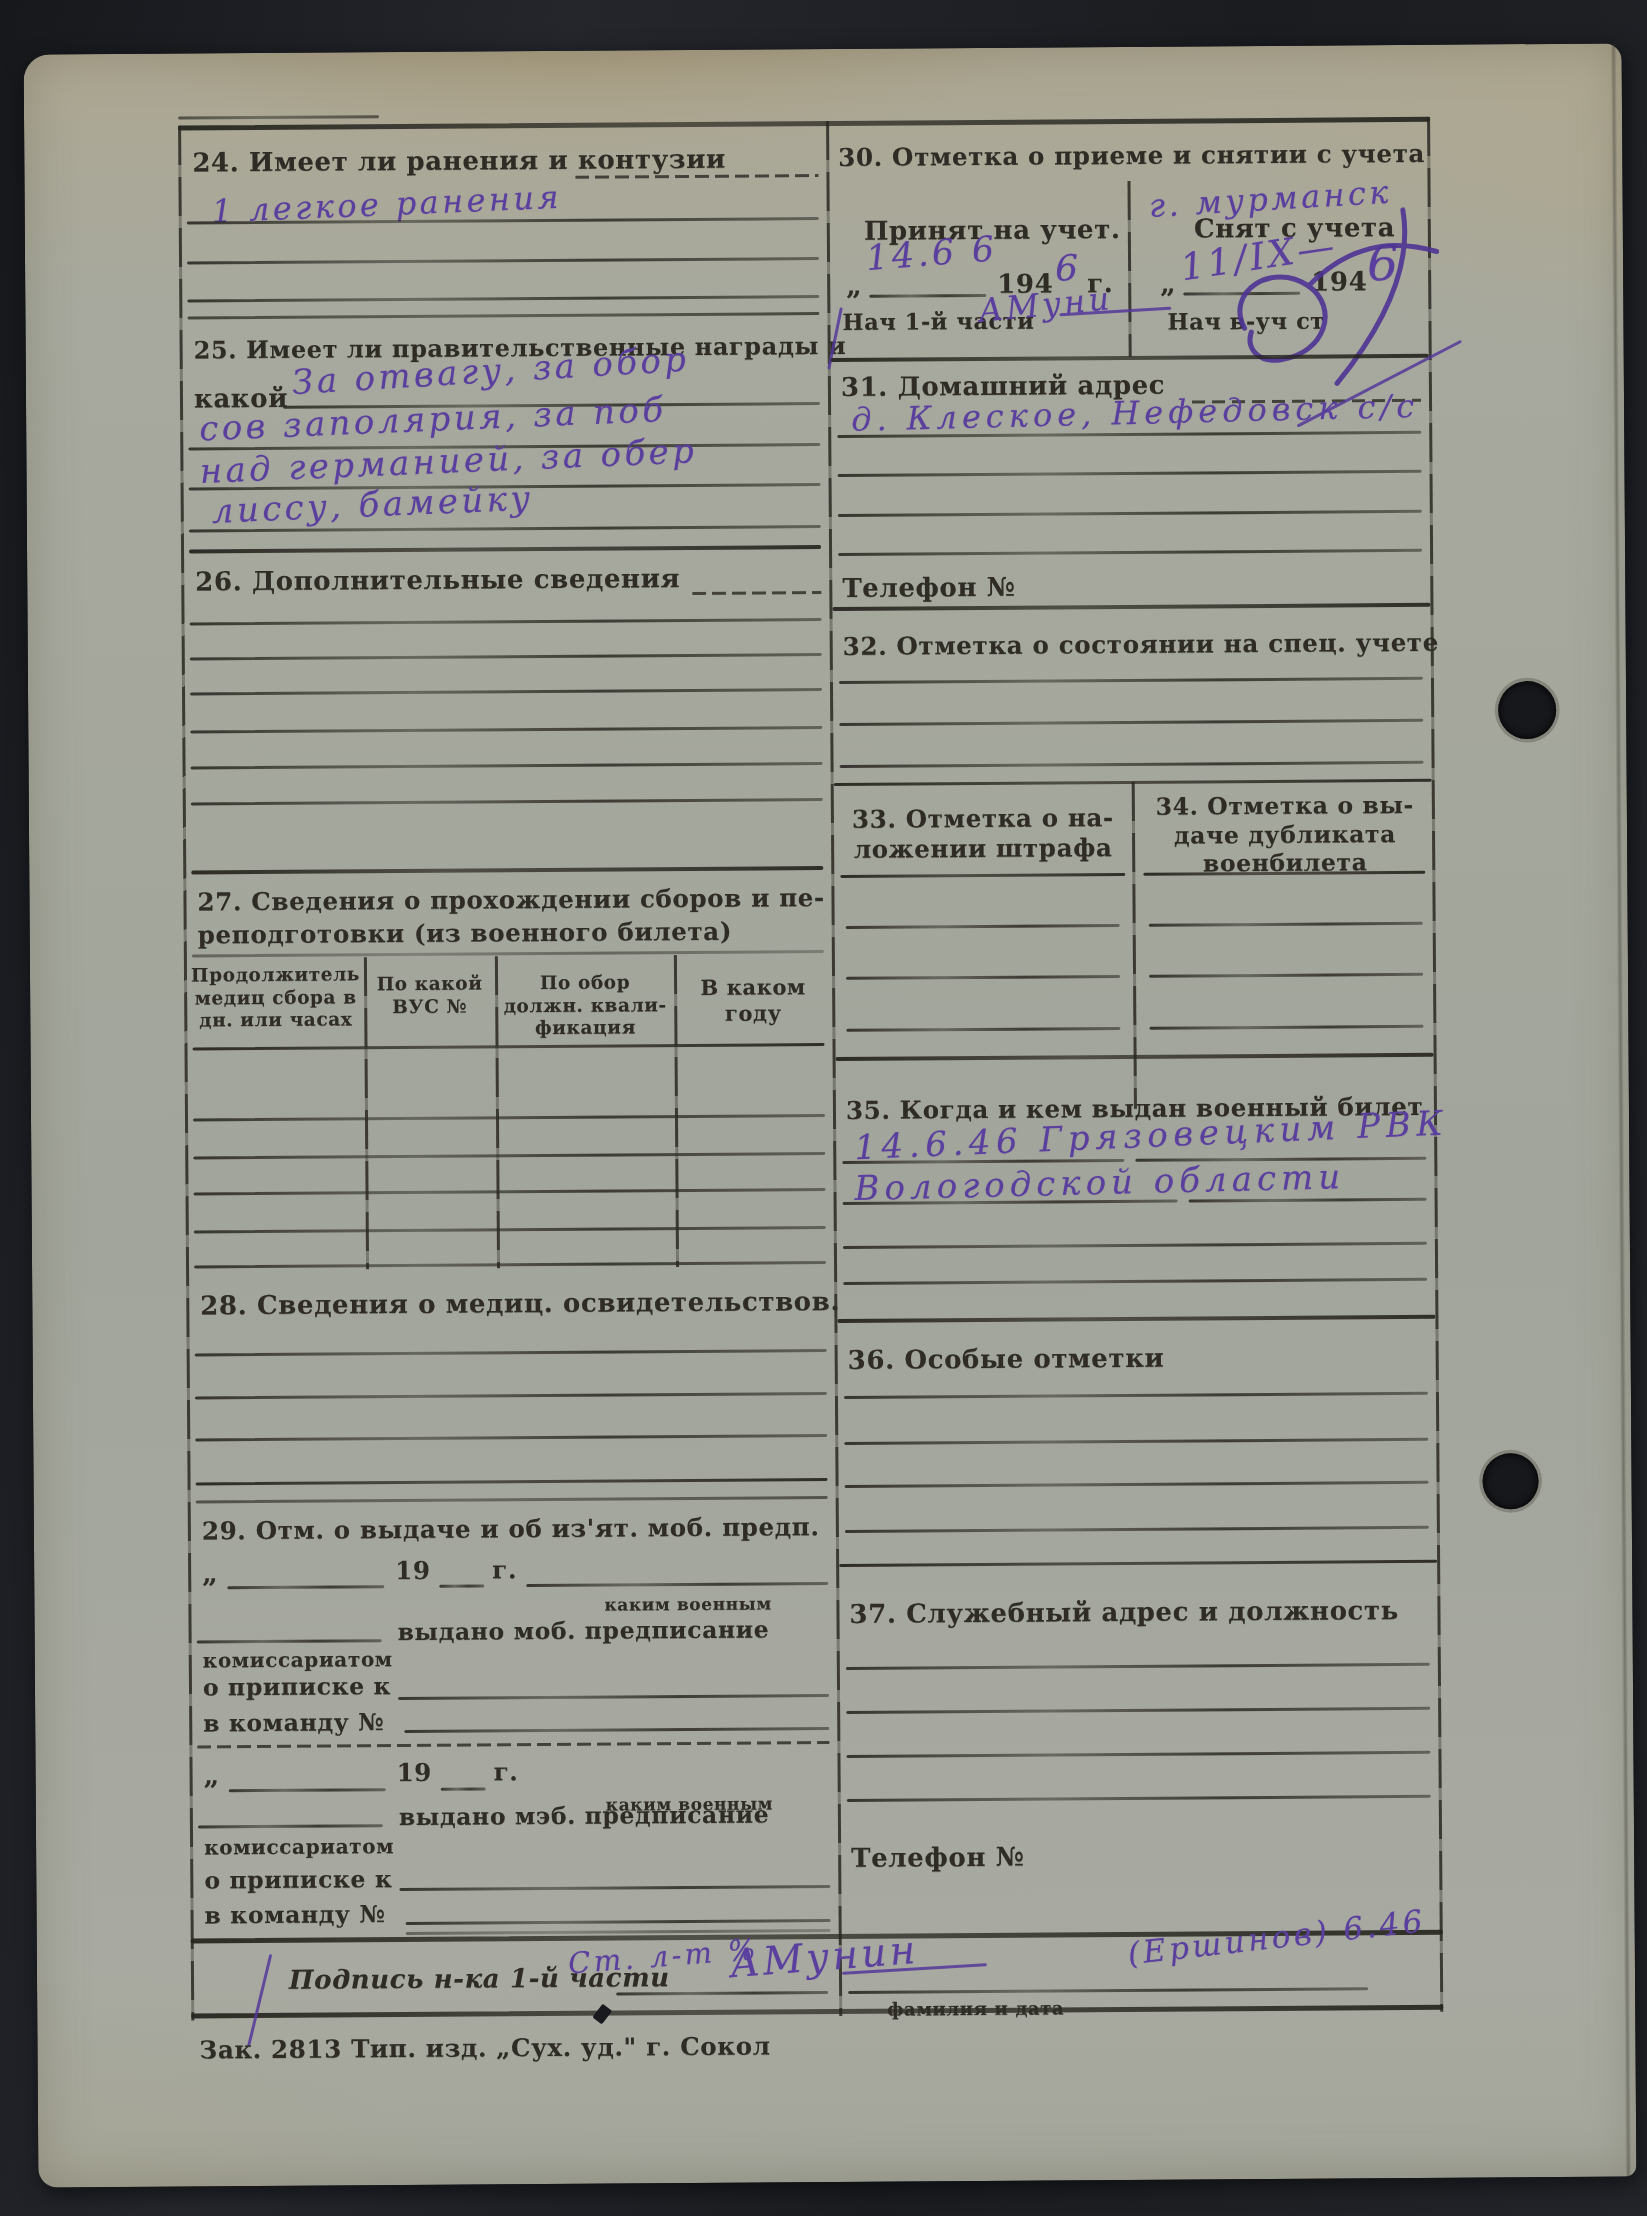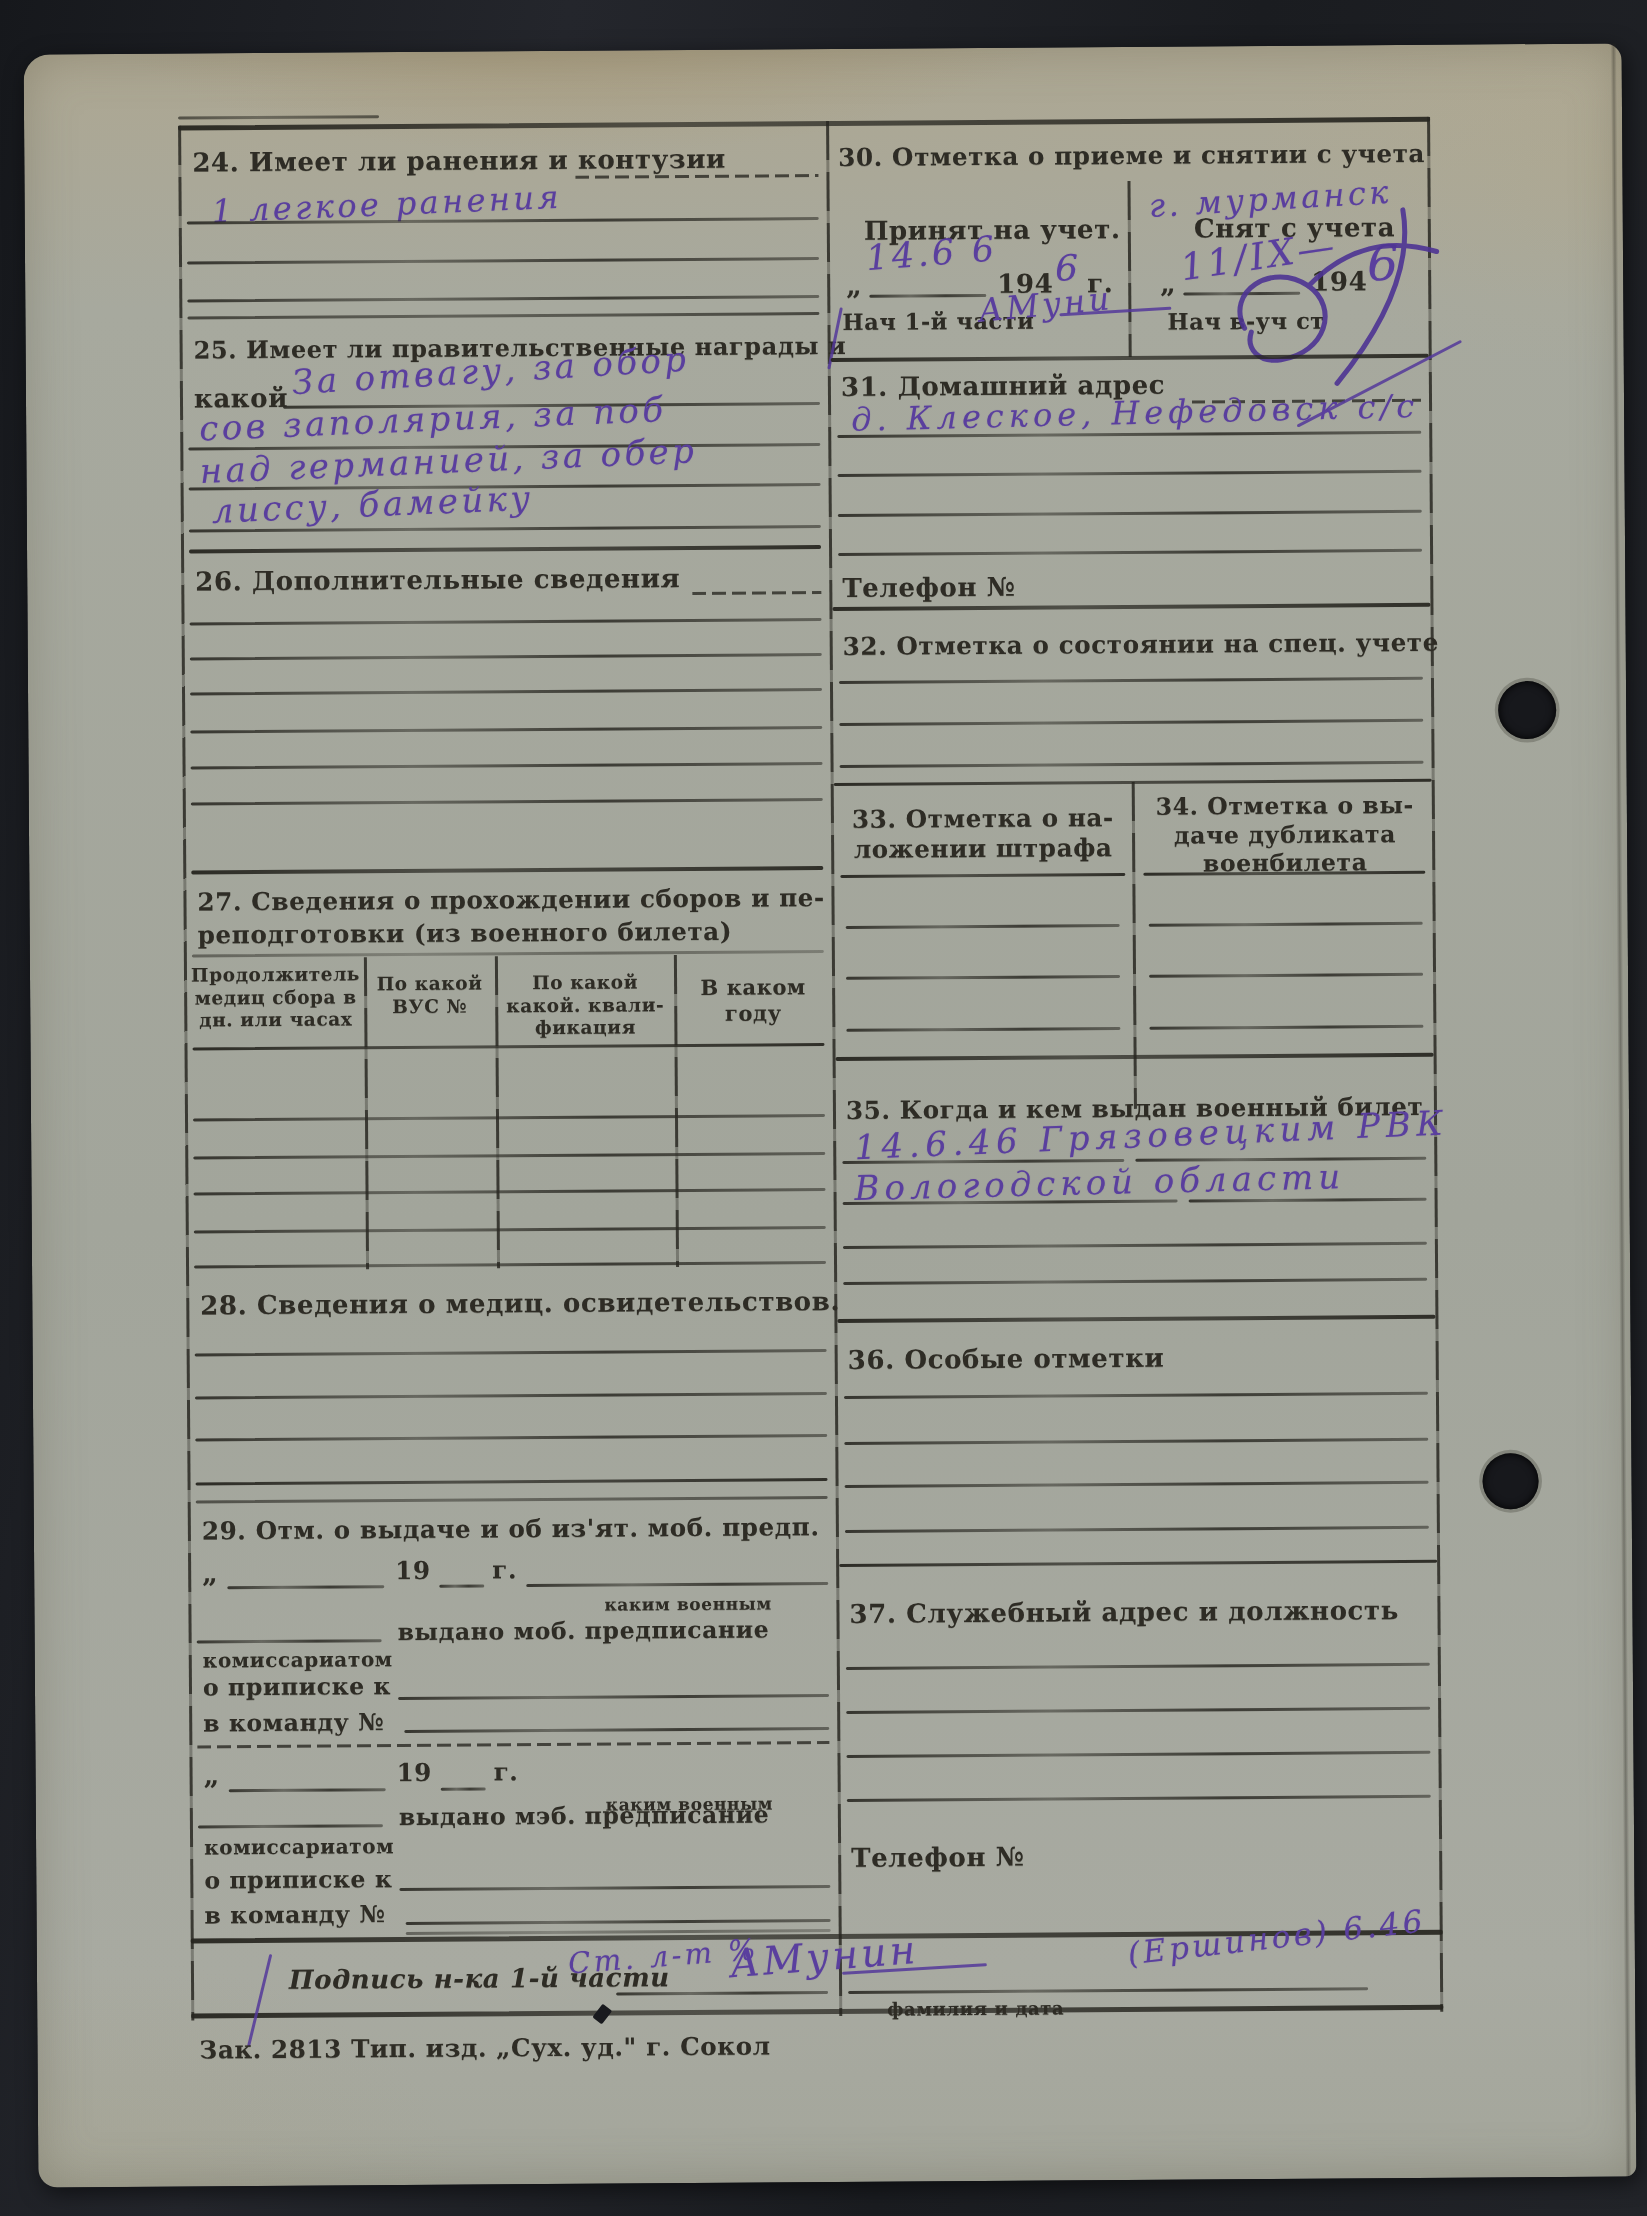--- a/index.html
+++ b/index.html
@@ -79,21 +79,21 @@
   <div class="rule" style="left:162px;top:677px;width:632px"></div>
   <div class="rule" style="left:162px;top:713px;width:632px"></div>
   <div class="rule" style="left:162px;top:749px;width:632px"></div>
   <div class="sep" style="left:162px;top:817px;width:632px;height:3.9px"></div>
 
   <div class="t" style="left:168px;top:834px;font-size:24.6px">27. Сведения о прохождении сборов  и пе-</div>
   <div class="t" style="left:168px;top:867px;font-size:24.6px">реподготовки (из военного билета)</div>
   <div class="rule" style="left:162px;top:901px;width:632px;opacity:.6"></div>
   <div class="t wrap" style="left:159px;top:911px;width:173px;font-size:18.5px">Продолжитель медиц сбора в дн. или часах</div>
   <div class="t wrap" style="left:335px;top:921px;width:129px;font-size:18.5px">По какой ВУС №</div>
-  <div class="t wrap" style="left:467px;top:921px;width:176px;font-size:18.5px">По какой какой. квали- фикация</div>
+  <div class="t wrap" style="left:467px;top:921px;width:176px;font-size:18.5px">По обор должн. квали- фикация</div>
   <div class="t wrap" style="left:646px;top:925px;width:154px;font-size:21px">В каком году</div>
   <div class="vline" style="left:334px;top:905px;height:312px;width:2.8px"></div>
   <div class="vline" style="left:465px;top:905px;height:312px;width:2.8px"></div>
   <div class="vline" style="left:644px;top:905px;height:312px;width:2.8px"></div>
   <div class="sep" style="left:162px;top:994px;width:632px;height:3.4px"></div>
   <div class="rule" style="left:162px;top:1065px;width:632px"></div>
   <div class="rule" style="left:162px;top:1103px;width:632px"></div>
   <div class="rule" style="left:162px;top:1139px;width:632px"></div>
   <div class="rule" style="left:162px;top:1177px;width:632px"></div>
   <div class="rule" style="left:162px;top:1212px;width:632px"></div>

